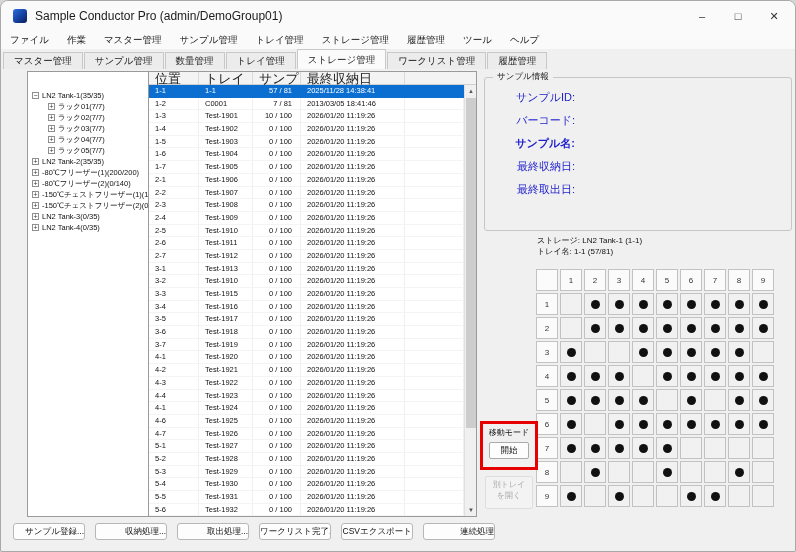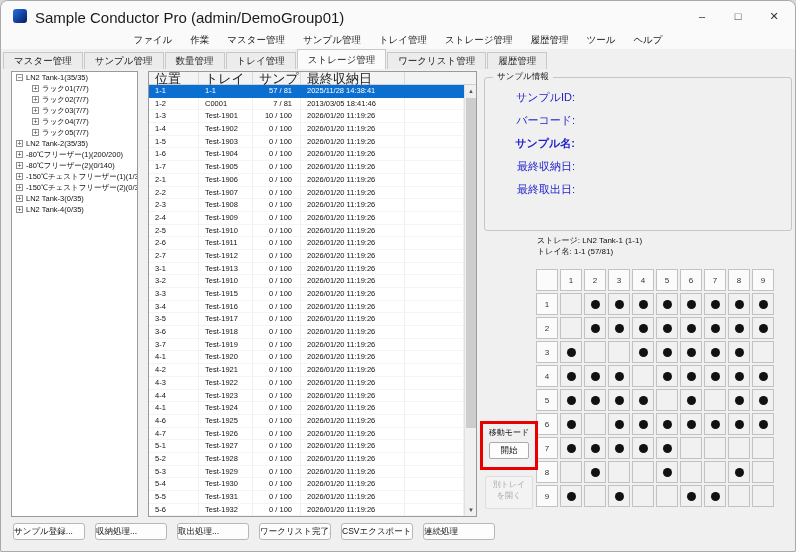--- a/index.html
+++ b/index.html
@@ -4,36 +4,36 @@
 <style>
   * { box-sizing: border-box; margin: 0; padding: 0; }
   html,body { width:796px; height:552px; overflow:hidden; background:#d6d6d6;
               font-family:"Liberation Sans", sans-serif; }
   #window { position:absolute; left:0; top:0; width:796px; height:552px;
             background:#f0f0f0; border:1px solid #a9a9a9; border-radius:8px 8px 2px 2px; overflow:hidden; }
   
   #titlebar { position:absolute; left:0; top:0; width:100%; height:30px; background:#fafafa; }
   #app-icon { position:absolute; left:12px; top:8px; width:14px; height:14px; border-radius:3px;
               background:linear-gradient(135deg,#2a6fe0 0%,#123c9a 60%,#0a1f4e 100%); }
-  #title-text { position:absolute; left:34px; top:8px; font-size:15px; color:#1b1b1b; white-space:nowrap; }
+  #title-text { position:absolute; left:34px; top:8px; font-size:12px; color:#1b1b1b; white-space:nowrap; }
   .win-ctrl { position:absolute; top:0; width:34px; height:30px; text-align:center; line-height:30px;
               font-size:11px; color:#333; cursor:default; }
   #min-btn { right:76px; } #max-btn { right:40px; } #close-btn { right:4px; }
   
   #menubar { position:absolute; left:0; top:30px; width:100%; height:18px; background:#fafafa;
-             display:flex; align-items:center;justify-content:center; }
+             display:flex; align-items:center; }
   .menu-item { font-size:9.5px; color:#222; padding:0 9px; line-height:18px; white-space:nowrap; }
   
   #tabbar { position:absolute; left:2px; top:48px; width:792px; height:20px; display:flex; align-items:flex-end; }
   .tab { font-size:9.5px; color:#222; height:17px; line-height:16px; padding:0 10px;
          background:#ececec; border:1px solid #c8c8c8; border-bottom:none; margin-right:1px; white-space:nowrap; }
   .tab.active { height:20px; line-height:19px; background:#fbfbfb; position:relative; z-index:2; }
   
-  #tree-panel { position:absolute; left:10px; top:70px; width:127px; height:446px; background:#fff;
-                border:1px solid #9a9a9a; overflow:hidden; padding-top:0; }
+  #tree-panel { position:absolute; left:26px; top:70px; width:127px; height:446px; background:#fff;
+                border:1px solid #9a9a9a; overflow:hidden; padding-top:18px; }
   .tree-row { display:flex; align-items:center; height:11px; font-size:7.5px; color:#111; white-space:nowrap; }
   .tree-glyph { display:inline-block; width:7px; height:7px; border:1px solid #8f8f8f; background:#fff;
                 font-size:7px; line-height:5px; text-align:center; color:#333; margin-right:3px; flex:0 0 auto; }
   .lvl0 { padding-left:4px; } .lvl1 { padding-left:20px; }
   
   #table-panel { position:absolute; left:147px; top:70px; width:329px; height:446px; background:#fff;
                  border:1px solid #9a9a9a; overflow:hidden; }
   #table-header { display:flex; height:13px; background:#f3f3f3; border-bottom:1px solid #d0d0d0; }
   .hcell { font-size:13px; color:#222; line-height:13px; padding-left:6px; border-right:1px solid #dadada; }
   .col-pos { width:50px; flex:0 0 auto; }
@@ -74,21 +74,21 @@
   #move-mode-label { margin-top:3px; text-align:center; font-size:8px; color:#111; white-space:nowrap; }
   #start-btn { display:block; margin:4px auto 0; width:40px; height:17px; background:#fdfdfd;
                border:1px solid #ababab; border-radius:2px; font-size:8.5px; color:#111;
                font-family:"Liberation Sans", sans-serif; }
   #other-tray-btn { position:absolute; left:484px; top:475px; width:48px; height:33px; background:#f3f3f3;
                     border:1px solid #dedede; border-radius:2px; color:#ababab; font-size:8px;
                     line-height:1.35; text-align:center; padding-top:3px; }
   
   #bottom-bar { position:absolute; left:12px; top:522px; width:772px; height:18px; display:flex; gap:10px; }
   .bottom-btn { width:72px; height:17px; background:#fdfdfd; border:1px solid #b7b7b7; border-radius:3px;
-                font-size:8.5px; color:#111; text-align:left; line-height:15px; white-space:nowrap; overflow:hidden;
+                font-size:8.5px; color:#111; text-align:right; line-height:15px; white-space:nowrap; overflow:hidden;
                 font-family:"Liberation Sans", sans-serif; }
 </style>
 </head>
 <body>
 
 <div id="window">
 
   <div id="titlebar">
     <div id="app-icon"></div>
     <div id="title-text">Sample Conductor Pro (admin/DemoGroup01)</div>

